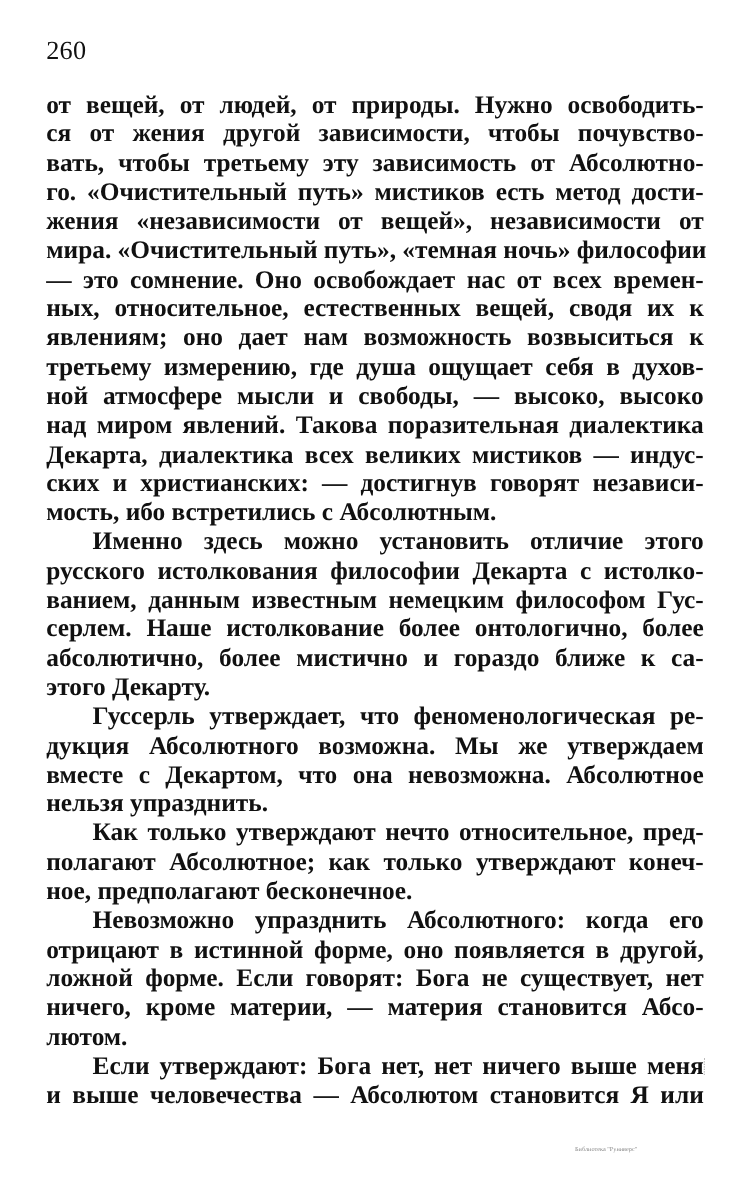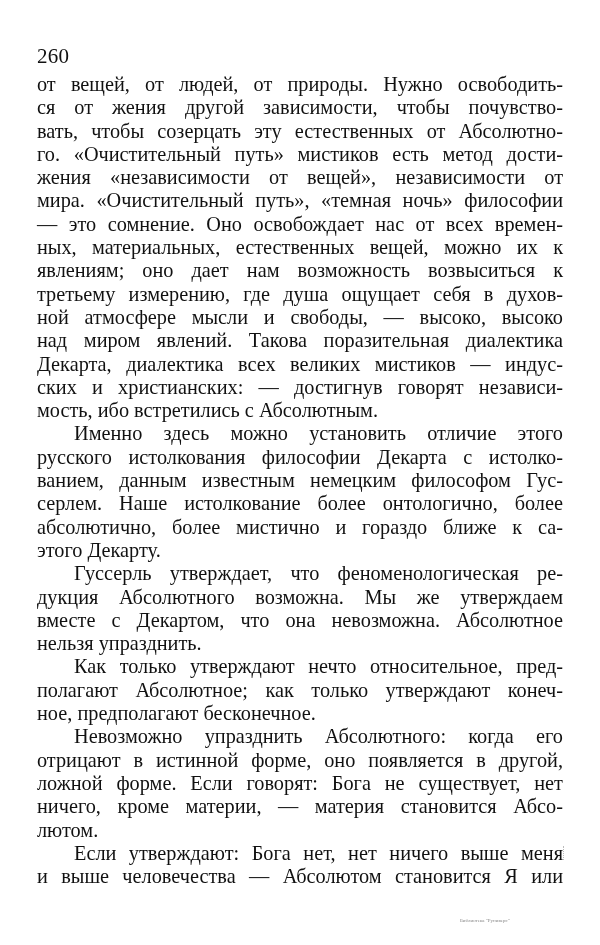--- a/index.html
+++ b/index.html
@@ -1,40 +1,40 @@
 <!DOCTYPE html>
 <html><head>
 <meta charset="utf-8">
 <style>
   html, body { margin: 0; padding: 0; background: #ffffff; }
   body { width: 600px; height: 945px; position: relative; overflow: hidden;
          font-family: "Liberation Serif", "DejaVu Serif", serif; color: #111; }
-  .page-number { position: absolute; left: 37px; top: 28px; font-size: 21px; letter-spacing: 0.2px; margin-top: 16px; }
-  .body-text { position: absolute; left: 37px; top: 73px; width: 526px; font-size: 20.3px; line-height: 23.3px; }
+  .page-number { position: absolute; left: 37px; top: 28px; font-size: 21px; letter-spacing: 0.2px; }
+  .body-text { position: absolute; left: 37px; top: 73px; width: 526px; font-size: 20.3px; line-height: 23.3px; font-weight: bold; }
   .line { display: block; text-align: justify; text-align-last: justify; white-space: nowrap; height: 23.3px; overflow: visible; }
   .line.last { text-align-last: left; }
   .line.indent { padding-left: 37px; }
   .watermark { position: absolute; left: 460px; top: 918px; font-size: 5px; color: #888; font-family: "Liberation Serif", serif; }
   .edge-mark { position: absolute; left: 563px; top: 846px; width: 1px; height: 14px; border-left: 1px dotted #bbb; }
 </style>
 </head>
 <body>
 
 <div class="page-number">260</div>
 
 <div class="body-text" id="body-text">
     <div>
       <span class="line">от вещей, от людей, от природы. Нужно освободить-</span>
       <span class="line">ся от жения другой зависимости, чтобы почувство-</span>
-      <span class="line">вать, чтобы созерцать эту естественных от Абсолютно-</span>
+      <span class="line">вать, чтобы третьему эту зависимость от Абсолютно-</span>
       <span class="line">го. «Очистительный путь» мистиков есть метод дости-</span>
       <span class="line">жения «независимости от вещей», независимости от</span>
       <span class="line">мира. «Очистительный путь», «темная ночь» философии</span>
       <span class="line">— это сомнение. Оно освобождает нас от всех времен-</span>
-      <span class="line">ных, материальных, естественных вещей, можно их к</span>
+      <span class="line">ных, относительное, естественных вещей, сводя их к</span>
       <span class="line">явлениям; оно дает нам возможность возвыситься к</span>
       <span class="line">третьему измерению, где душа ощущает себя в духов-</span>
       <span class="line">ной атмосфере мысли и свободы, — высоко, высоко</span>
       <span class="line">над миром явлений. Такова поразительная диалектика</span>
       <span class="line">Декарта, диалектика всех великих мистиков — индус-</span>
       <span class="line">ских и христианских: — достигнув говорят независи-</span>
       <span class="line last">мость, ибо встретились с Абсолютным.</span>
     </div>
     <div>
       <span class="line indent">Именно здесь можно установить отличие этого</span>

